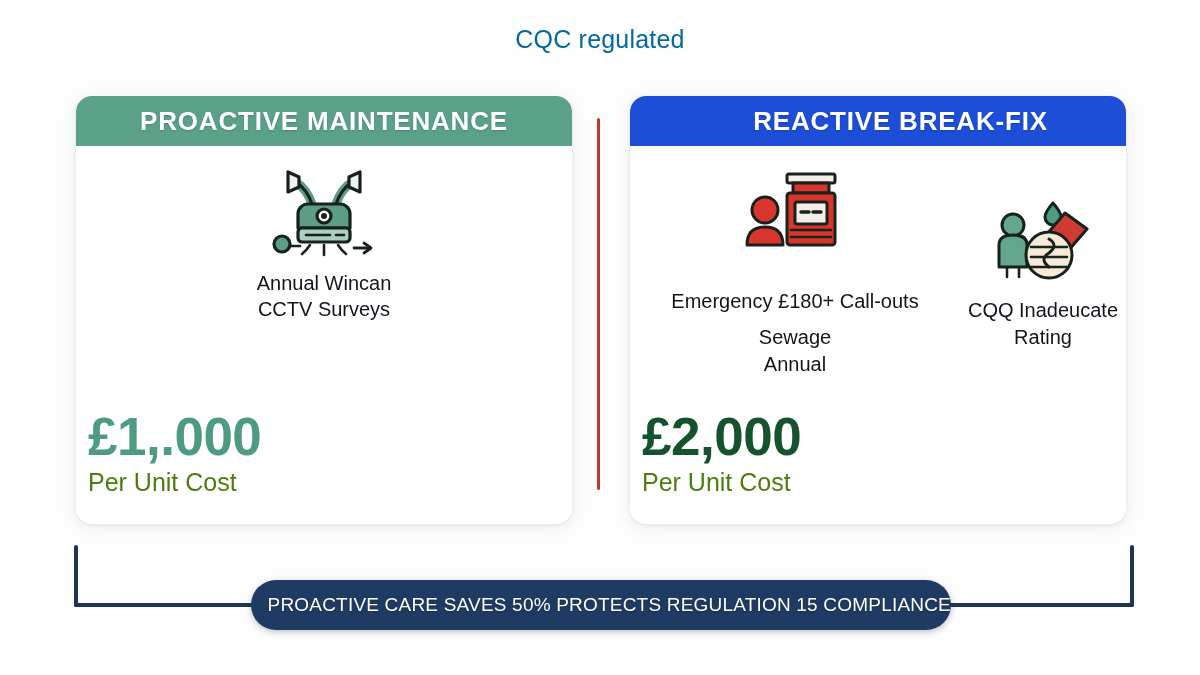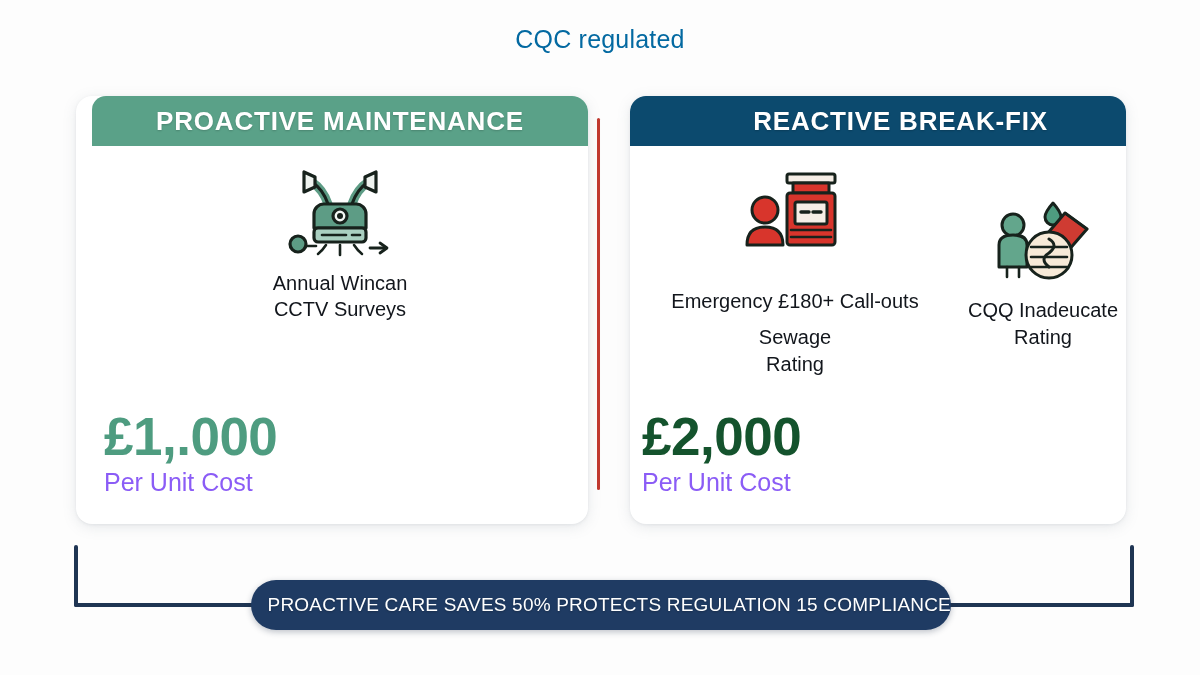--- a/index.html
+++ b/index.html
@@ -37,39 +37,39 @@
     position: absolute;
     top: 96px;
     width: 496px;
     height: 428px;
     background: #ffffff;
     border-radius: 16px;
     box-shadow: 0 3px 14px rgba(120, 130, 145, 0.16),
                 0 1px 3px rgba(120, 130, 145, 0.12);
     overflow: hidden;
   }
-  .card.left  { left: 76px; padding-left: 16px; }
+  .card.left  { left: 76px; }
   .card.right { left: 630px; }
 
   .card-header {
     height: 50px;
     display: flex;
     align-items: center;
     justify-content: center;
     border-radius: 14px 14px 0 0;
   }
   .card-header .htxt {
     font-size: 26px;
     font-weight: bold;
     color: #ffffff;
     letter-spacing: 0.8px;
     text-shadow: 0 1px 2px rgba(0,0,0,0.18);
   }
   .card.left  .card-header { background: #5aa188; }
-  .card.right .card-header { background: #0c4a6e; padding-left: 45px; }
+  .card.right .card-header { background: #1d4ed8; padding-left: 45px; }
 
   .card-body {
     position: relative;
     height: 378px;
   }
 
   
   .cols {
     position: absolute;
     top: 18px;
@@ -120,21 +120,21 @@
     font-size: 53px;
     font-weight: bold;
     line-height: 1.02;
     letter-spacing: -0.5px;
   }
   .card.left  .price { color: #4e9c80; }
   .card.right .price { color: #14532d; }
   .price-sub {
     margin-top: 4px;
     font-size: 25px;
-    color: #8b5cf6;
+    color: #4d7c0f;
   }
 
   
   .divider {
     position: absolute;
     left: 597px;
     top: 118px;
     width: 3px;
     height: 372px;
     background: #c0392f;
@@ -263,21 +263,21 @@
                 <rect x="52" y="36" width="32" height="22" rx="2" fill="#f6eee6"></rect>
                 <path d="M58 46 h8 M70 46 h8" stroke-width="3.4"></path>
                 <path d="M48 64 h40 M48 71 h40" stroke-width="2.6"></path>
                 <circle cx="22" cy="44" r="13" fill="#d8352c"></circle>
                 <path d="M4 79 q0 -18 18 -18 q18 0 18 18 z" fill="#d8352c"></path>
               </g>
             </svg>
           </div>
           <div class="icon-label wide">Emergency £180+ Call-outs</div>
           <div class="icon-label">Sewage
-Rating</div>
+Annual</div>
         </div>
 
         <div class="col">
           <div class="icon-box">
             <svg width="104" height="92" viewBox="0 0 104 92">
               <g stroke="#17221c" stroke-width="3" stroke-linejoin="round" stroke-linecap="round">
                 <path d="M62 10 q8 9 8 14 a8 8 0 0 1 -16 0 q0 -5 8 -14 z" fill="#4e9c80"></path>
                 <path d="M74 20 L96 36 L70 66 L50 48 Z" fill="#cf3b32"></path>
                 <path d="M74 20 L96 36" stroke-width="2.4"></path>
                 <circle cx="22" cy="32" r="11" fill="#63a68c"></circle>

